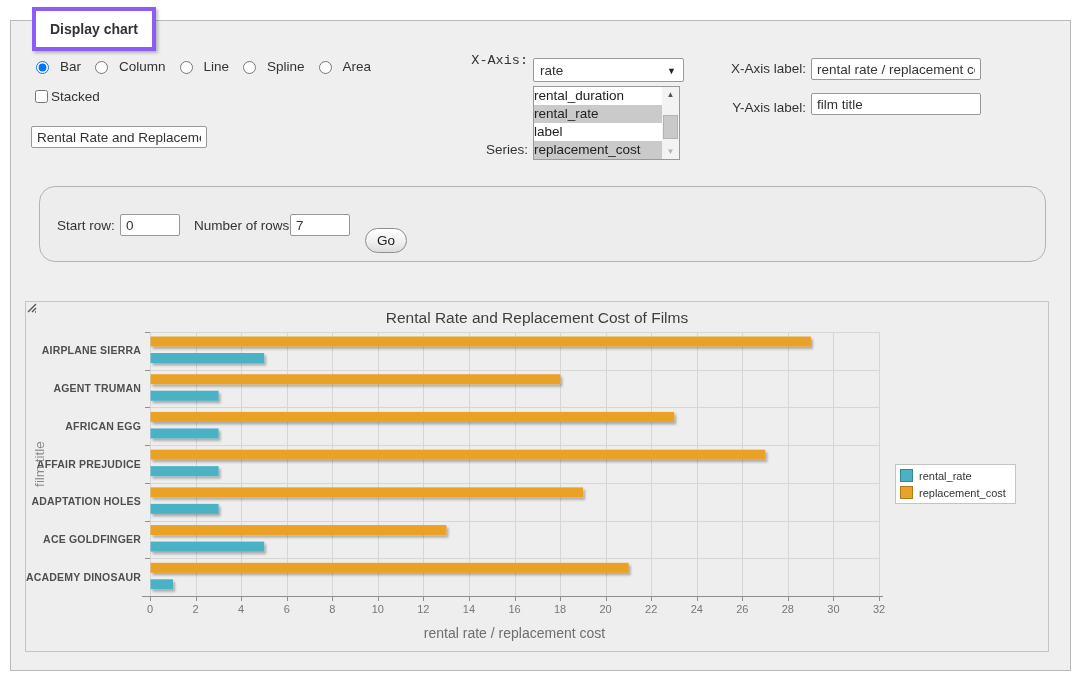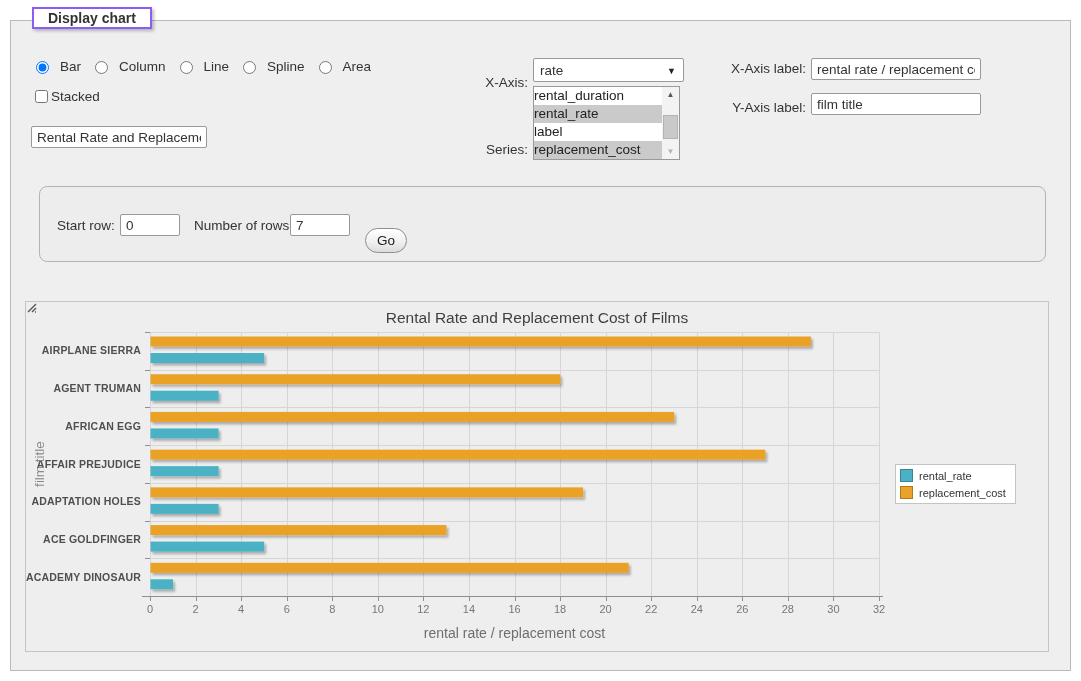--- a/index.html
+++ b/index.html
@@ -1,22 +1,22 @@
 <!DOCTYPE html>
 <html><head>
 <meta charset="utf-8">
 <style>
   * { box-sizing: border-box; }
   html,body { margin:0; padding:0; background:#fff; font-family:"Liberation Sans", sans-serif; }
   .stage { position:relative; width:1081px; height:681px; background:#fff; overflow:hidden; }
 
   .fieldset { position:absolute; left:10px; top:20px; width:1061px; height:651px;
               background:#efefef; border:1px solid #b9b9b9; }
-  .legendbox { position:absolute; left:21px; top:-14px; background:#fff; border:2px solid #8b5cf6;
-               padding:1px 14px; font-size:14px; font-weight:bold; color:#333;
+  .legendbox { position:absolute; left:21px; top:-14px; background:#fff; border:4px solid #8b5cf6;
+               padding:10px 14px; font-size:14px; font-weight:bold; color:#333;
                box-shadow:2px 2px 3px rgba(0,0,0,0.25); }
 
   .lbl { position:absolute; font-size:13.5px; color:#333; line-height:20px; }
   .r-align { text-align:right; }
 
   .radio-row { position:absolute; left:20px; top:37px; display:flex; align-items:center; gap:9px; }
   .radio-row label { display:flex; align-items:center; gap:8px; font-size:13.5px; color:#333; }
   .check-row { position:absolute; left:20px; top:66px; display:flex; align-items:center; 
                font-size:13.5px; color:#333; }
 
@@ -40,21 +40,21 @@
             line-height:15px; background:#f3f3f3; }
   .lb-up { top:0; color:#555; }
   .lb-down { bottom:0; color:#b4b4b4; }
   .lb-thumb { position:absolute; left:1px; top:28px; width:15px; height:24px; background:#c9c9c9;
               border:1px solid #b3b3b3; }
 
   .xlabel-input { position:absolute; left:800px; top:37px; width:170px; }
   .ylabel-input { position:absolute; left:800px; top:72px; width:170px; }
 
   .rows-panel { position:absolute; left:28px; top:165px; width:1007px; height:76px;
-                background:#ededed; border:1px solid #b3b3b3; border-radius:8px; }
+                background:#ededed; border:1px solid #b3b3b3; border-radius:16px; }
   .rows-panel .lbl { top:29px; }
   .rows-panel input { position:absolute; top:27px; width:60px; }
   .go-btn { position:absolute; left:325px; top:41px; height:25px; padding:0 11px;
             border:1px solid #8f8f8f; border-radius:13px; font-size:13.5px; color:#222;
             background:linear-gradient(#ffffff, #efefef 60%, #dcdcdc); cursor:default;
             font-family:"Liberation Sans",sans-serif; }
 
   .chart { position:absolute; left:14px; top:280px; width:1024px; height:351px;
            background:#eeeeee; border:1px solid #c5c5c5; }
   .chart svg { position:absolute; left:0; top:0; }
@@ -95,21 +95,21 @@
         </label>
       </div>
 
     <label class="check-row">
       <input type="checkbox" style="">
       <span>Stacked</span>
     </label>
 
     <input type="text" class="title-input" value="Rental Rate and Replacement Cost of Films" style="">
 
-    <span class="lbl r-align" style="left:420px; top:52px; width:97px;">X-Axis:</span>
+    <span class="lbl r-align" style="left:420px; top:30px; width:97px;font-family:Liberation Mono, monospace;">X-Axis:</span>
     <div class="fake-select">
       <span>rate</span>
       <span class="arrow">▼</span>
     </div>
 
     <span class="lbl r-align" style="left:420px; top:119px; width:97px;">Series:</span>
     <div class="listbox">
       <div>
           <div class="opt">rental_duration</div>
           <div class="opt sel">rental_rate</div>

